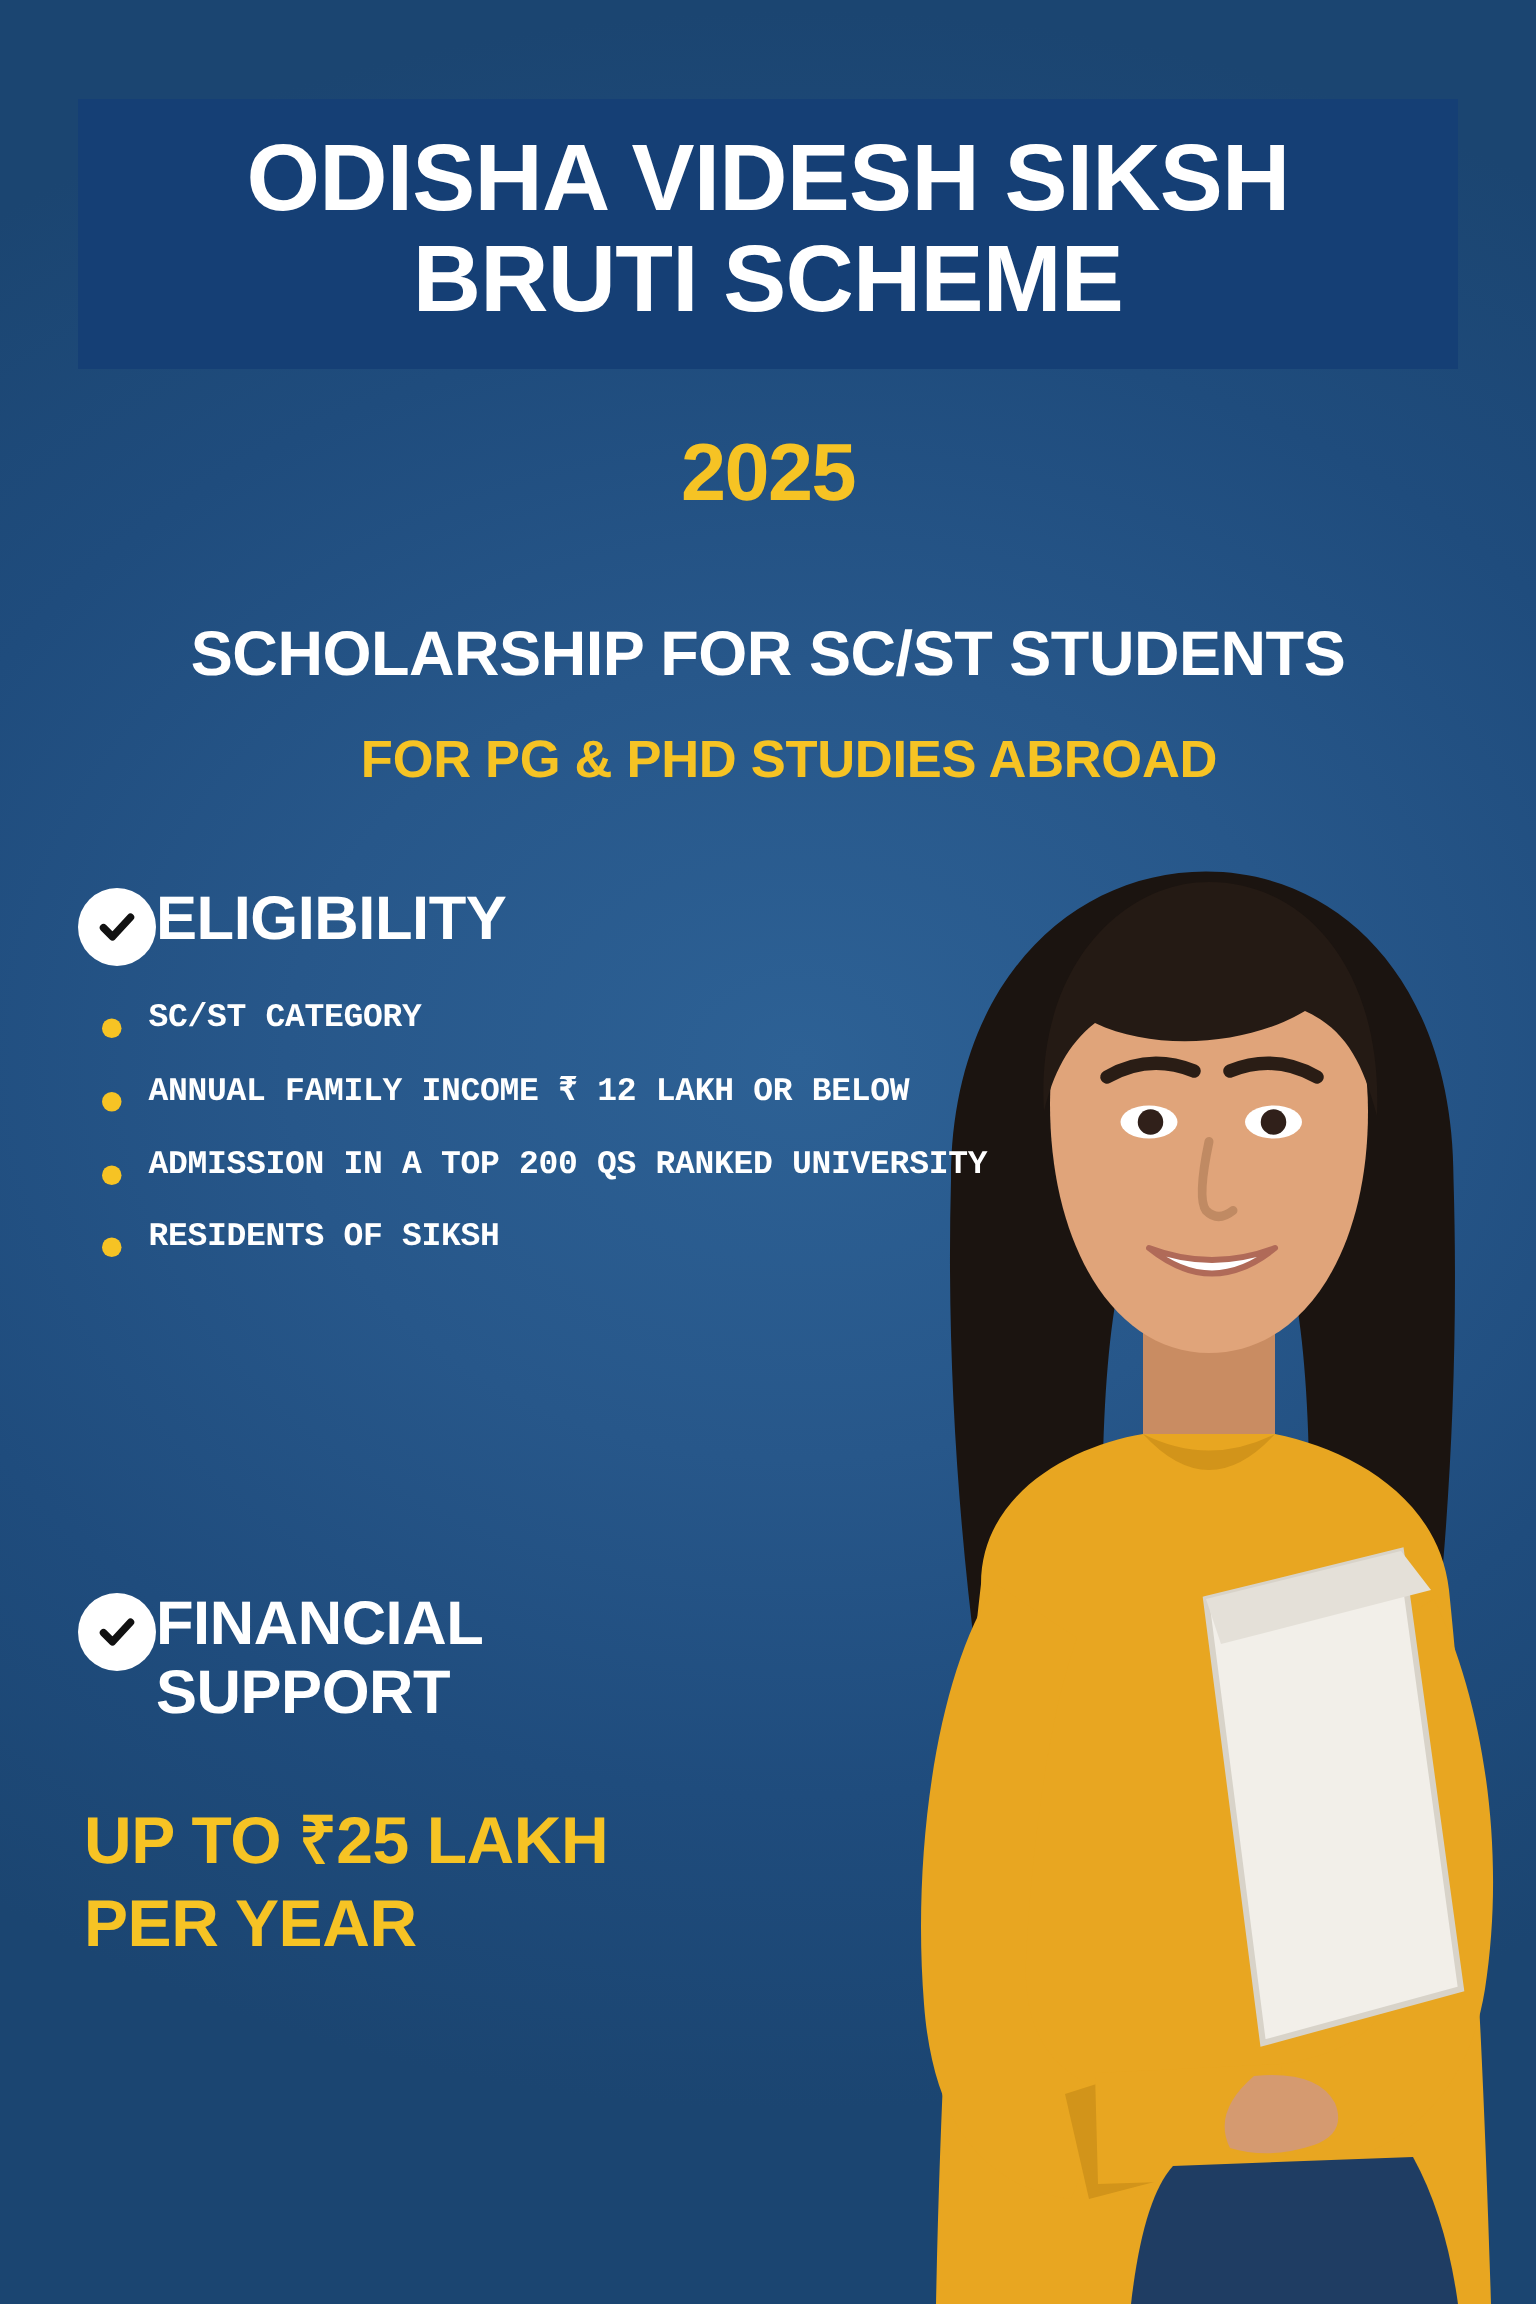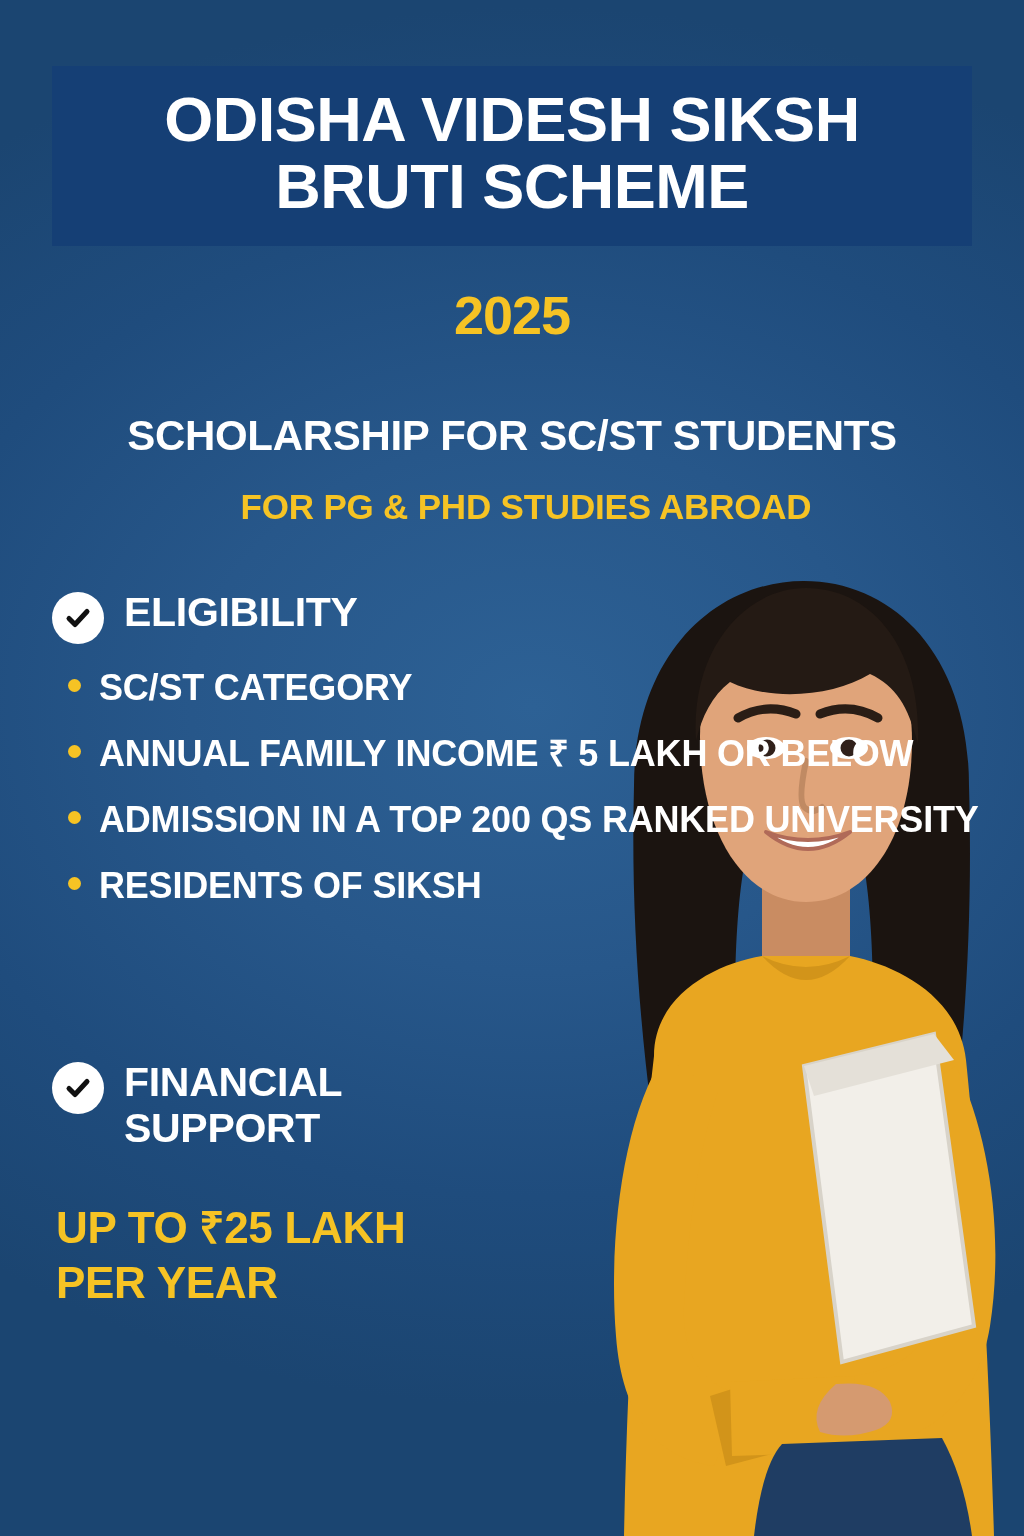--- a/index.html
+++ b/index.html
@@ -68,21 +68,20 @@
   }
 
   
   .section {
     position:absolute;
     left:52px;
   }
   .section-head {
     display:flex;
     align-items:flex-start;
-    gap:20px;
   }
   .check-circle {
     width:52px; height:52px;
     border-radius:50%;
     background:#ffffff;
     flex:0 0 auto;
     display:flex; align-items:center; justify-content:center;
     margin-top:2px;
   }
   .check-circle svg { display:block; }
@@ -108,23 +107,24 @@
   .dot {
     width:13px; height:13px;
     border-radius:50%;
     background:#f6c324;
     flex:0 0 auto;
     margin-top:13px;
   }
   .bullet-text {
     color:#ffffff;
     font-weight:bold;
-    font-size:36px;
+    font-size:22px;
     line-height:1.22;
     letter-spacing:-0.2px;
+    font-family:Liberation Mono, monospace;
   }
 
   #eligibility-section { top:590px; }
   #financial-section { top:1060px; }
 
   .amount {
     position:absolute;
     left:56px; top:1200px;
     color:#f6c324;
     font-weight:bold;
@@ -209,21 +209,21 @@
       </span>
       <span class="section-title">ELIGIBILITY</span>
     </div>
     <ul class="bullets">
       <li>
         <span class="dot"></span>
         <span class="bullet-text">SC/ST CATEGORY</span>
       </li>
       <li>
         <span class="dot"></span>
-        <span class="bullet-text">ANNUAL FAMILY INCOME ₹ 5 LAKH OR BELOW</span>
+        <span class="bullet-text">ANNUAL FAMILY INCOME ₹ 12 LAKH OR BELOW</span>
       </li>
       <li>
         <span class="dot"></span>
         <span class="bullet-text">ADMISSION IN A TOP 200 QS RANKED UNIVERSITY</span>
       </li>
       <li>
         <span class="dot"></span>
         <span class="bullet-text">RESIDENTS OF SIKSH</span>
       </li>
     </ul>

